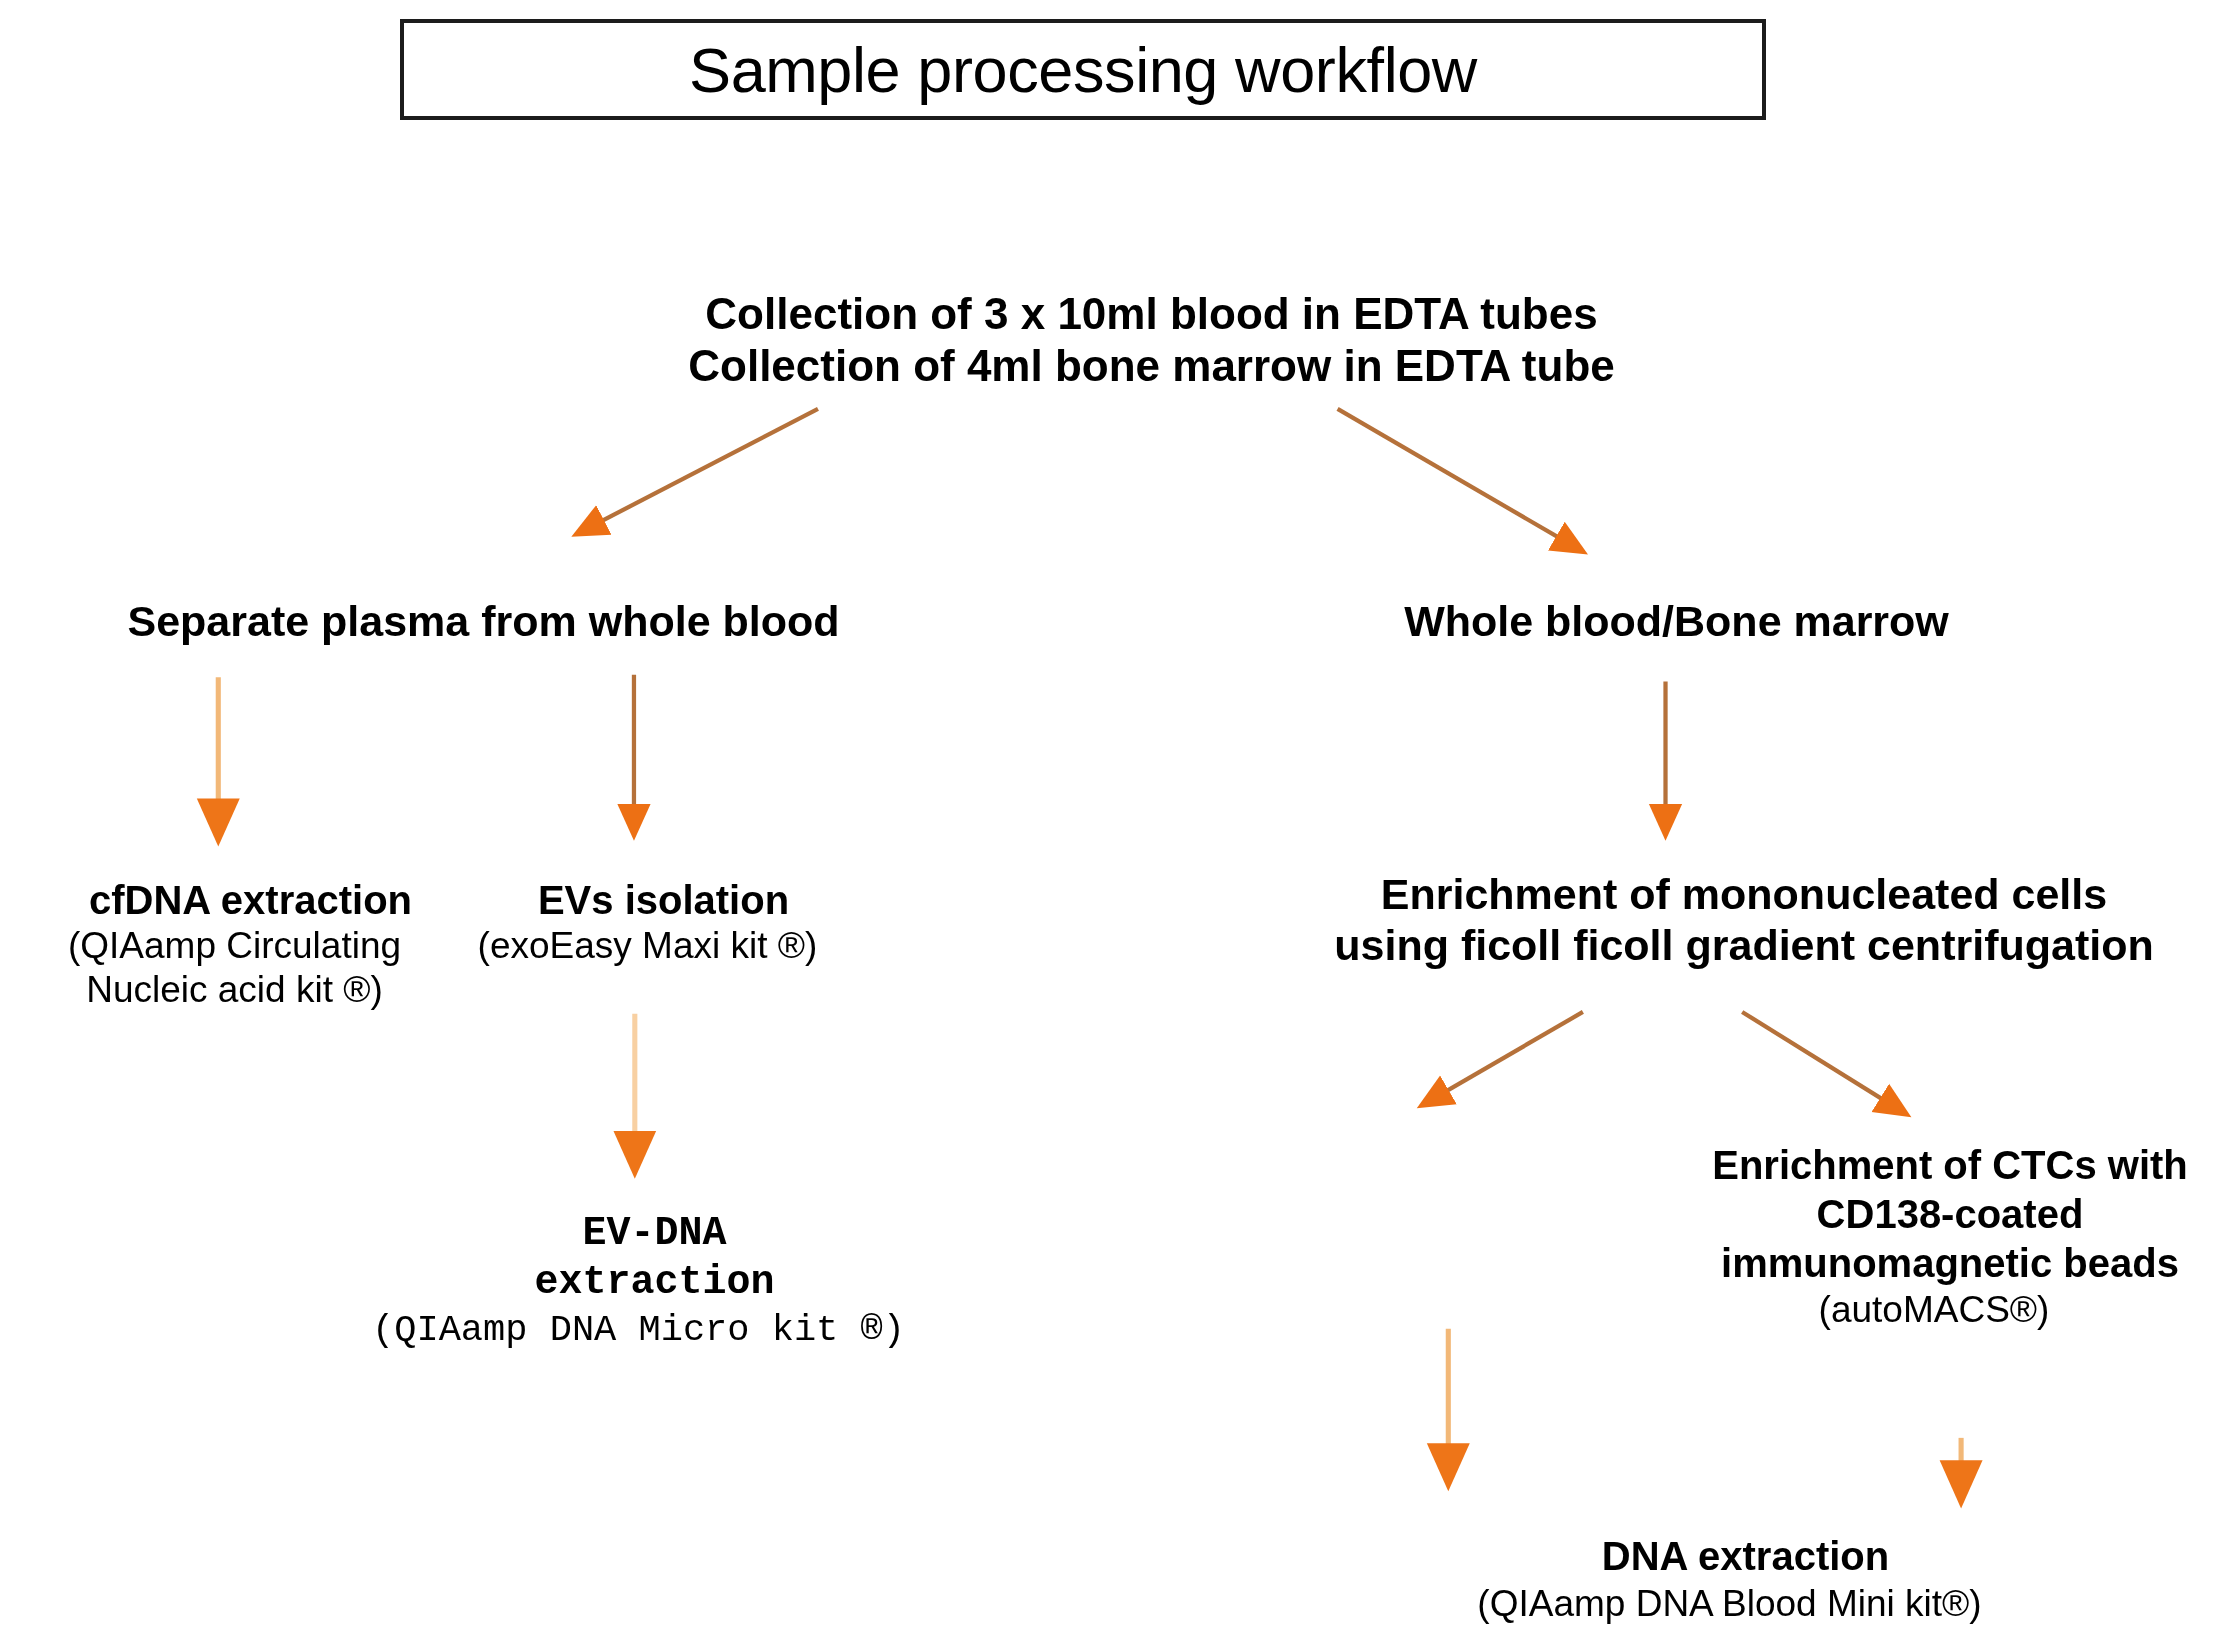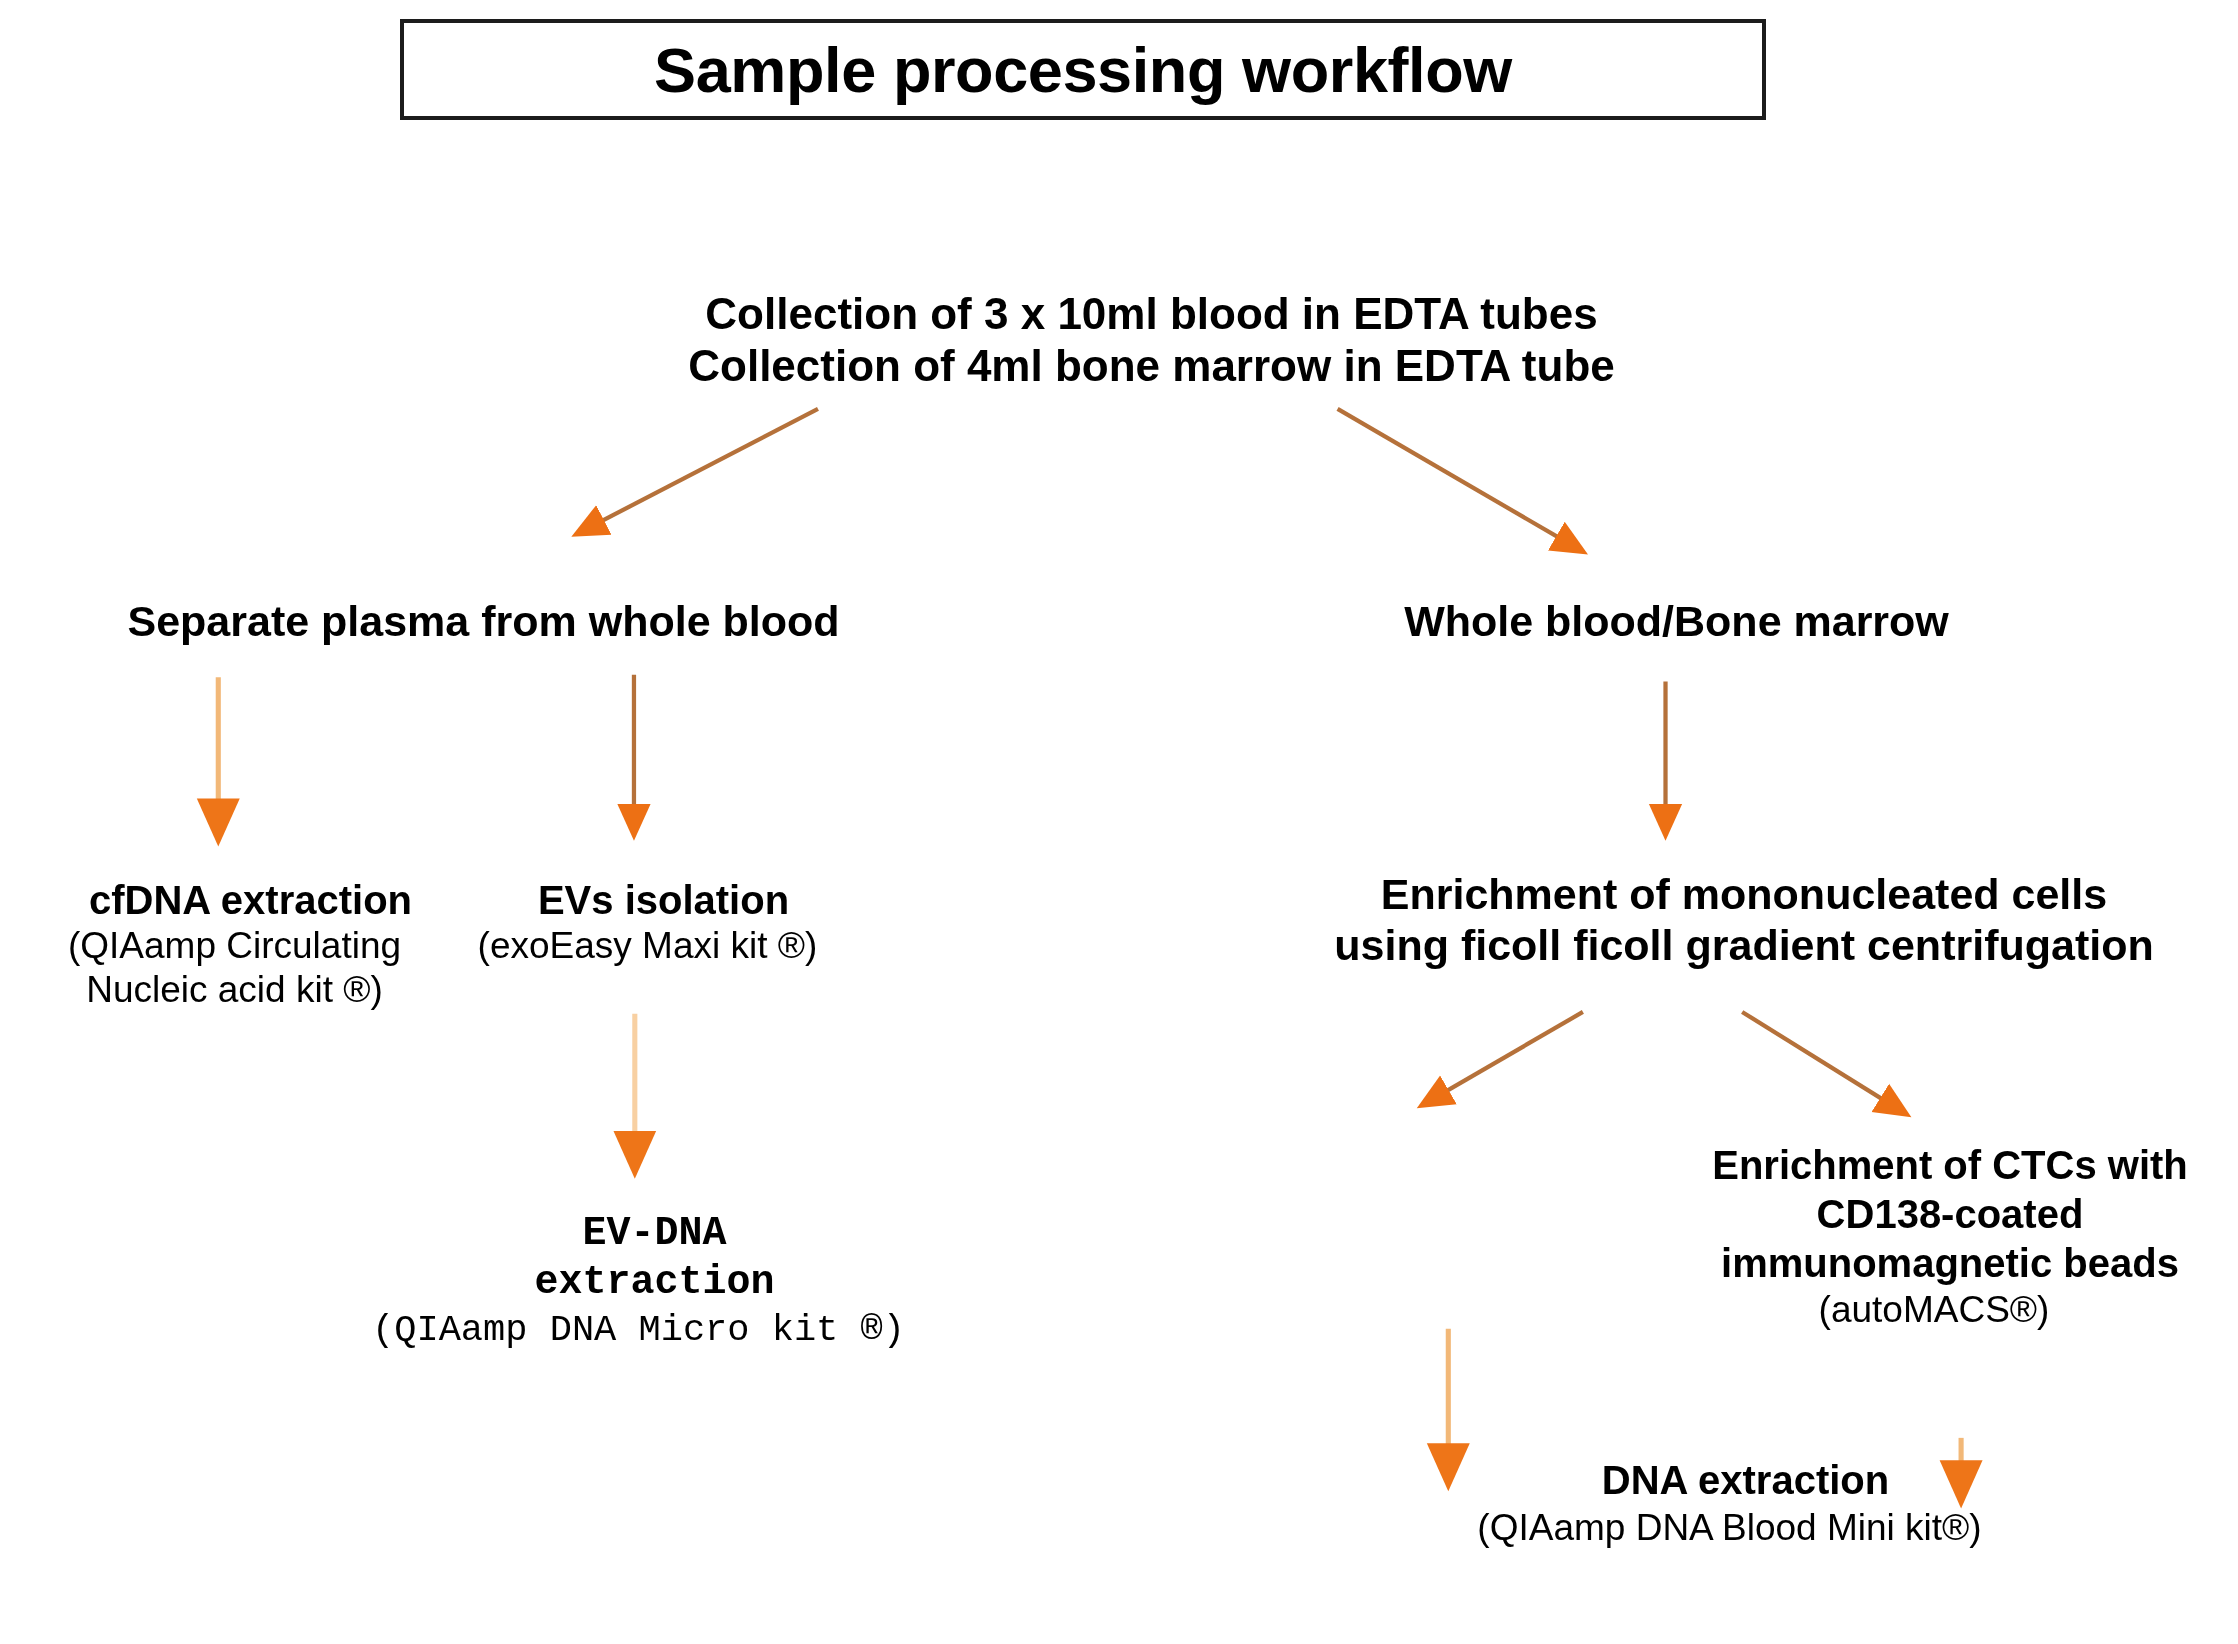--- a/index.html
+++ b/index.html
@@ -47,21 +47,21 @@
     height: 101px;
     border: 4.3px solid #1c1c1c;
     box-sizing: border-box;
     background: #ffffff;
     display: flex;
     align-items: center;
     justify-content: center;
   }
   #title-text {
     font-size: 63px;
-    font-weight: bold;
+    font-weight: normal;
     letter-spacing: -0.4px;
     text-align: center;
   }
 
   
   #node-collection {
     left: 0;
     top: 288px;
     width: 2239px;
     font-size: 44px;
@@ -128,21 +128,21 @@
     left: 1636px;
     top: 1141px;
     width: 596px;
     font-size: 40px;
     line-height: 1.22;
   }
   #node-ctc .sub { font-size: 37px; }
 
   #node-dna {
     left: 1346px;
-    top: 1456px;
+    top: 1532px;
     width: 767px;
     font-size: 40px;
     line-height: 1.22;
   }
   #node-dna .sub { font-size: 37px; }
 
   sup {
     font-size: 0.62em;
     vertical-align: super;
     line-height: 0;

